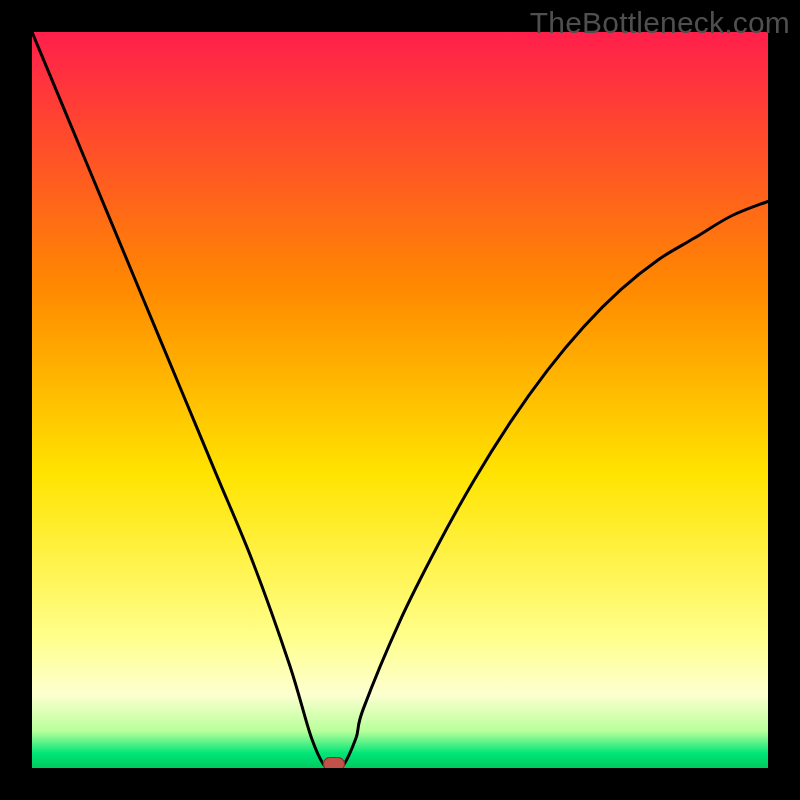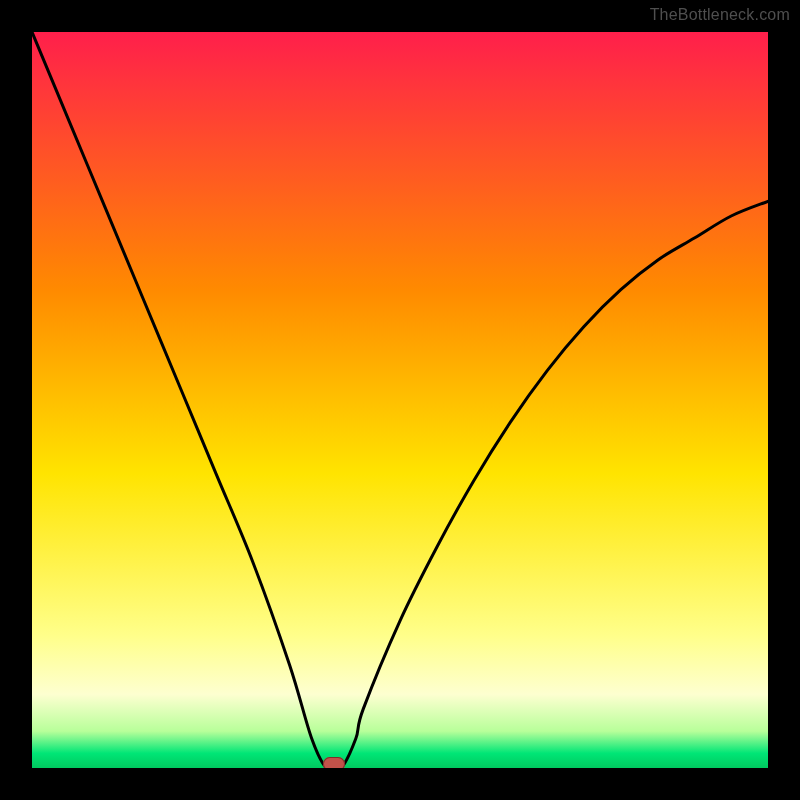--- a/index.html
+++ b/index.html
@@ -28,21 +28,21 @@
   .gradient {
     position: absolute;
     left: 0; top: 0;
     width: 100%; height: 100%;
   }
   .watermark {
     position: absolute;
     top: 6px;
     right: 10px;
     color: #4f4f4f;
-    font-size: 16px;
+    font-size: 30px;
     font-weight: 500;
     letter-spacing: 0.2px;
     user-select: none;
   }
   svg.curve {
     position: absolute;
     left: 0; top: 0;
     width: 100%; height: 100%;
   }
   .marker {

